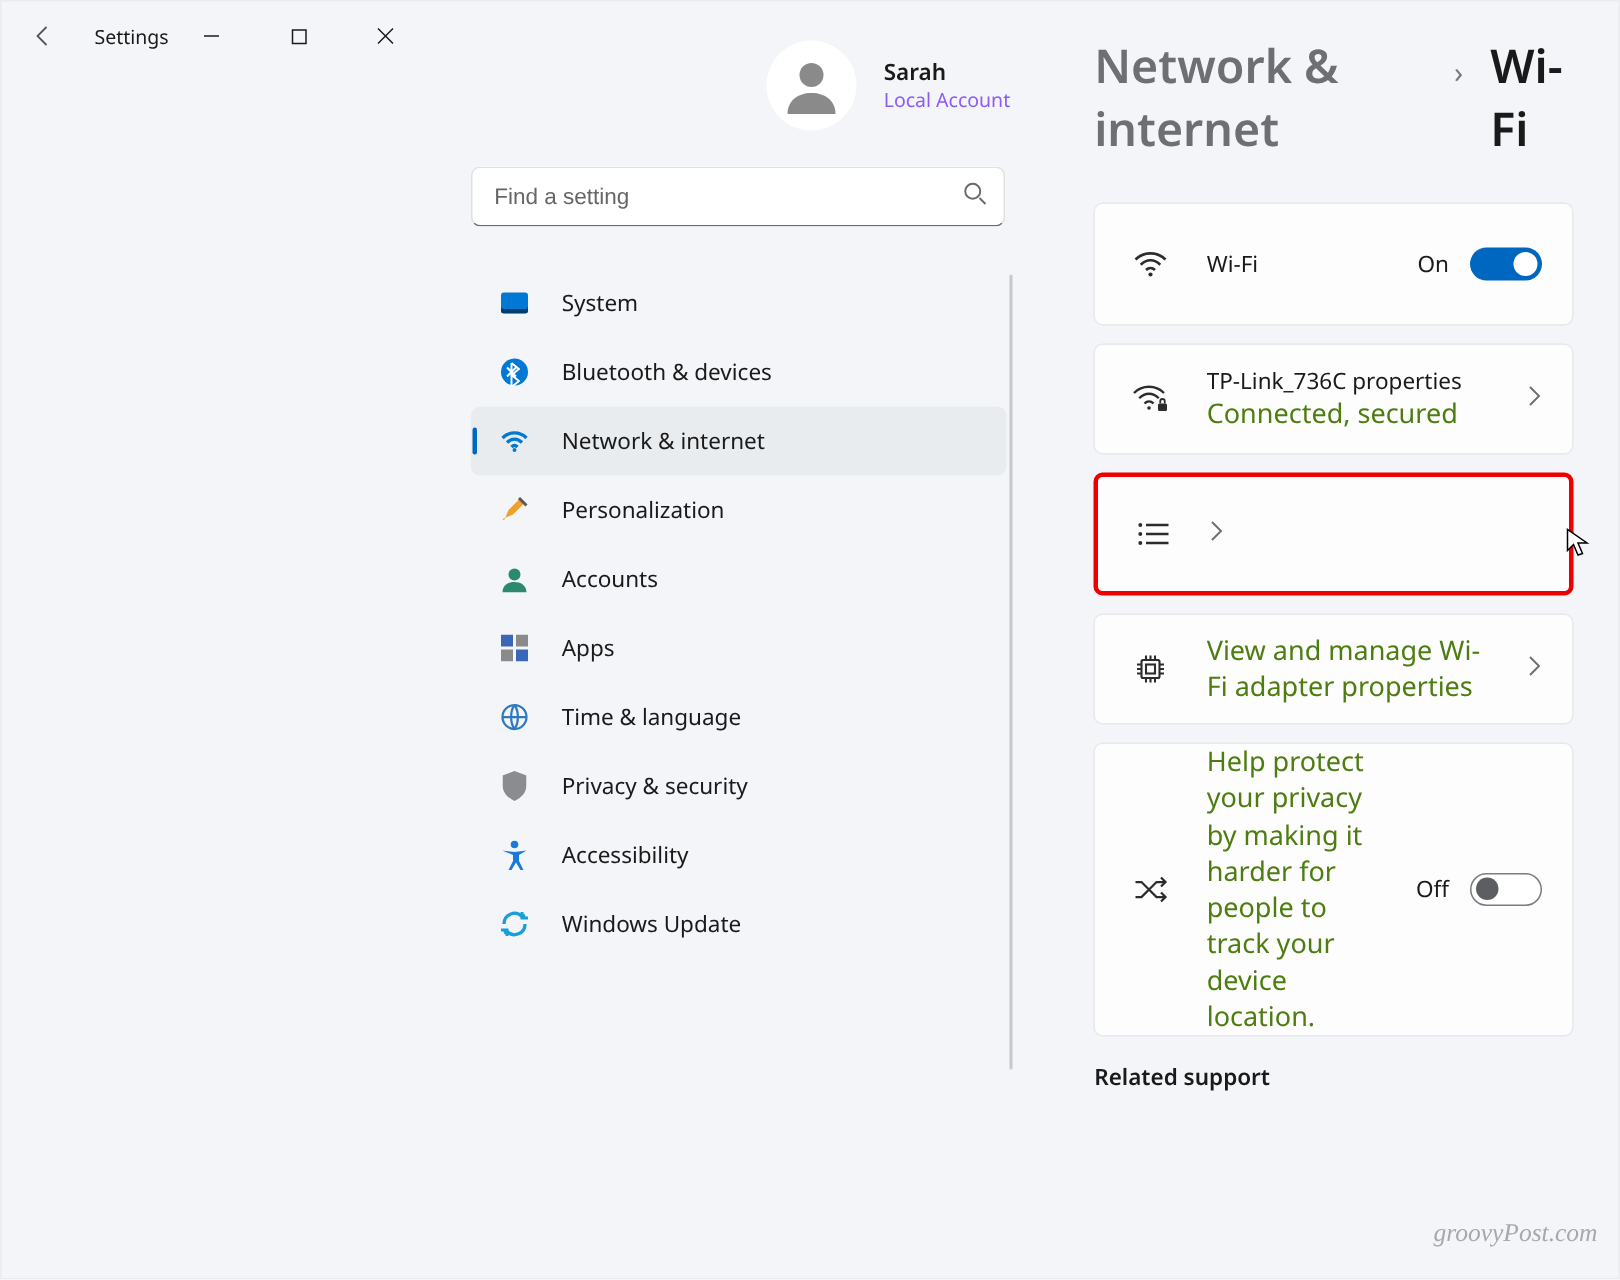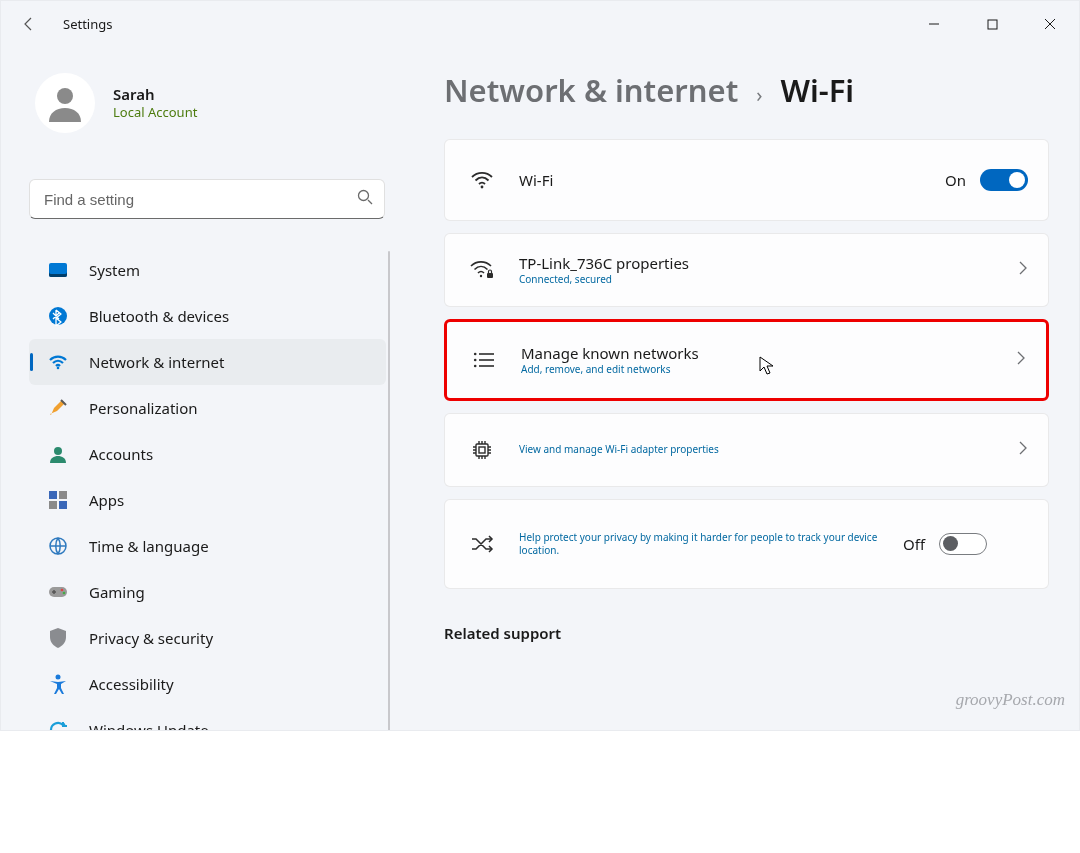--- a/index.html
+++ b/index.html
@@ -1,67 +1,67 @@
 <!DOCTYPE html>
 <html><head>
 <meta charset="utf-8">
 <style>
   * { box-sizing: border-box; margin: 0; padding: 0; }
   html, body { width: 1080px; height: 853px; font-family: "Segoe UI", "Segoe UI Variable", system-ui, sans-serif; background: #fff; overflow: hidden; }
-  .window { width: 1080px; height: 731px; background: #f3f5f9; display: flex; flex-direction: column; border: 1px solid rgba(0,0,0,.04); }
+  .window { width: 1080px; height: 853px; background: #f3f5f9; display: flex; flex-direction: row; border: 1px solid rgba(0,0,0,.04); }
   
   .titlebar { height: 46px; display: flex; align-items: center; padding: 0 0 0 14px; position: relative; }
   .back-btn { width: 28px; height: 28px; display: flex; align-items: center; justify-content: center; border-radius: 4px; color: #555; }
   .title-text { margin-left: 20px; font-size: 13px; color: #1a1a1a; }
   .win-controls { margin-left: auto; display: flex; }
   .win-btn { width: 58px; height: 40px; display: flex; align-items: center; justify-content: center; color: #1a1a1a; }
   .win-btn svg { display: block; }
   
   .body { flex: 1; display: flex; overflow: hidden; }
   .sidebar { width: 395px; padding: 26px 8px 0 28px; display: flex; flex-direction: column; }
-  .profile { display: flex; align-items: center; gap: 18px; padding-left: 6px; }
+  .profile { display: flex; align-items: center; gap: 18px; padding-left: 6px; justify-content: flex-end; }
   .avatar { width: 60px; height: 60px; border-radius: 50%; background: #fff; display: flex; align-items: center; justify-content: center; color: #8a8a8a; }
   .profile-text .name { font-size: 15px; font-weight: 600; color: #1a1a1a; line-height: 1.25; }
-  .profile-text .sub { font-size: 13px; color: #4d7c0f; }
-  .search-wrap { margin-top: 46px; position: relative; width: 356px; }
+  .profile-text .sub { font-size: 13px; color: #8b5cf6; }
+  .search-wrap { margin-top: 24px; position: relative; width: 356px; }
   .search { width: 100%; height: 40px; border-radius: 6px; background: #fff; border: 1px solid rgba(0,0,0,.12); border-bottom: 1.5px solid #6b6b6b; padding: 0 42px 0 14px; font-size: 15px; color: #666; outline: none; }
   .search::placeholder { color: #666; }
   .search-icon { position: absolute; right: 12px; top: 50%; transform: translateY(-50%); color: #6a6a6a; }
   .nav { margin-top: 28px; display: flex; flex-direction: column; gap: 0; position: relative; padding-right: 2px; }
   .nav-scrollbar { position: absolute; right: -2px; top: 4px; width: 2px; height: 530px; background: #c8c8cc; border-radius: 2px; }
   .nav-item { height: 46px; display: flex; align-items: center; gap: 20px; padding: 0 0 0 18px; border-radius: 6px; font-size: 15px; color: #1a1a1a; position: relative; }
   .nav-item .icon { width: 22px; height: 22px; display: flex; align-items: center; justify-content: center; }
   .nav-item.selected { background: #e9ecef; }
   .nav-item.selected::before { content:""; position: absolute; left: 1px; top: 50%; transform: translateY(-50%); width: 3px; height: 18px; background: #0067c0; border-radius: 2px; }
   
   .main { flex: 1; padding: 22px 30px 0 48px; overflow: hidden; position: relative; }
   .breadcrumb { display: flex; align-items: baseline; gap: 18px; }
   .crumb-parent { font-size: 31px; font-weight: 600; color: #6d6f73; }
   .crumb-sep { font-size: 20px; color: #777a7e; }
   .crumb-leaf { font-size: 31px; font-weight: 600; color: #1a1a1a; }
   .cards { margin-top: 28px; display: flex; flex-direction: column; gap: 12px; }
   .card { background: #fdfdfe; border: 1px solid rgba(0,0,0,.08); border-radius: 6px; display: flex; align-items: center; padding: 0 20px 0 24px; min-height: 74px; gap: 24px; position: relative; }
   .card .icon { width: 26px; display:flex; align-items:center; justify-content:center; color:#3a3a3a; }
   .card .text { flex: 1; display: flex; flex-direction: column; justify-content: center; line-height:1.35; }
   .card .label { font-size: 15px; color: #1a1a1a; }
-  .card .sub { font-size: 10px; color: #0369a1; }
+  .card .sub { font-size: 18px; color: #4d7c0f; }
   .card .tail { display: flex; align-items: center; gap: 14px; color:#6a6c70; font-size:15px; }
   .chevron { color: #6d6f73; }
   .highlight { border: 3px solid #ee0000; }
   
   .cursor { position: absolute; pointer-events: none; }
   
   .toggle { width: 48px; height: 22px; border-radius: 11px; position: relative; display: inline-block; }
   .toggle .knob { position: absolute; top: 3px; width: 16px; height: 16px; border-radius: 50%; background: #fff; }
   .toggle.on { background: #0067c0; }
   .toggle.on .knob { right: 3px; }
   .toggle.off { background: #fff; border: 1.2px solid #797c80; }
   .toggle.off .knob { left: 3px; background: #5c5e62; top:2px; width:15px; height:15px; }
   
-  .section-heading { margin-top: 34px; font-size: 15px; font-weight: 600; color: #1a1a1a; }
+  .section-heading { margin-top: 17px; font-size: 15px; font-weight: 600; color: #1a1a1a; }
   
   .watermark { position: absolute; right: 14px; bottom: 20px; font-size: 17px; color: #a6a8ad; font-family: Georgia, "Times New Roman", serif; font-style: italic; }
   
   .square-blue { width:18px; height:14px; background:#0078d4; border-radius:2px; box-shadow: inset 0 -3px 0 #003e6b; }
 </style>
 </head>
 <body>
 
 <div class="window">
 
@@ -184,31 +184,20 @@
         <div class="nav-item">
           <span class="icon">
             <svg width="20" height="20" viewBox="0 0 20 20" fill="none" stroke="#2f7abf" stroke-width="1.5">
                 <circle cx="10" cy="10" r="8"></circle>
                 <path d="M2 10h16M10 2c3 4 3 12 0 16M10 2c-3 4-3 12 0 16"></path>
               </svg>
           </span>
           <span>Time &amp; language</span>
         </div>
 
-        <div class="nav-item">
-          <span class="icon">
-            <svg width="20" height="14" viewBox="0 0 20 14" fill="#9a9a9a">
-                <rect x="1" y="2" width="18" height="10" rx="5"></rect>
-                <circle cx="14" cy="5" r="1.3" fill="#d44"></circle>
-                <circle cx="16" cy="8" r="1.3" fill="#4a4"></circle>
-                <path d="M4 7h4M6 5v4" stroke="#555" stroke-width="1.5"></path>
-              </svg>
-          </span>
-          <span>Gaming</span>
-        </div>
 
         <div class="nav-item">
           <span class="icon">
             <svg width="16" height="20" viewBox="0 0 16 20" fill="#8a8c90">
                 <path d="M8 0l8 3v6c0 6-4 9-8 11C4 18 0 15 0 9V3z"></path>
               </svg>
           </span>
           <span>Privacy &amp; security</span>
         </div>
 
@@ -292,24 +281,20 @@
           <span class="icon">
             <svg width="22" height="18" viewBox="0 0 22 18" fill="none" stroke="#2c2c2c" stroke-width="1.6">
                 <circle cx="2.2" cy="3" r="1.3" fill="#2c2c2c" stroke="none"></circle>
                 <path d="M6 3h15"></path>
                 <circle cx="2.2" cy="9" r="1.3" fill="#2c2c2c" stroke="none"></circle>
                 <path d="M6 9h15"></path>
                 <circle cx="2.2" cy="15" r="1.3" fill="#2c2c2c" stroke="none"></circle>
                 <path d="M6 15h15"></path>
               </svg>
           </span>
-          <div class="text">
-            <div class="label">Manage known networks</div>
-            <div class="sub">Add, remove, and edit networks</div>
-          </div>
           <div class="tail">
             <span class="chevron">
               <svg width="10" height="16" viewBox="0 0 10 16" fill="none" stroke="currentColor" stroke-width="1.3">
                   <path d="M2 2l6 6-6 6"></path>
                 </svg>
             </span>
           </div>
 
           <svg class="cursor" style="left:312px; top:34px" width="16" height="20" viewBox="0 0 16 20">
               <path d="M1 1l0 14 4-4 3 7 3-1-3-7 6 0z" fill="#fff" stroke="#000" stroke-width="1"></path>

